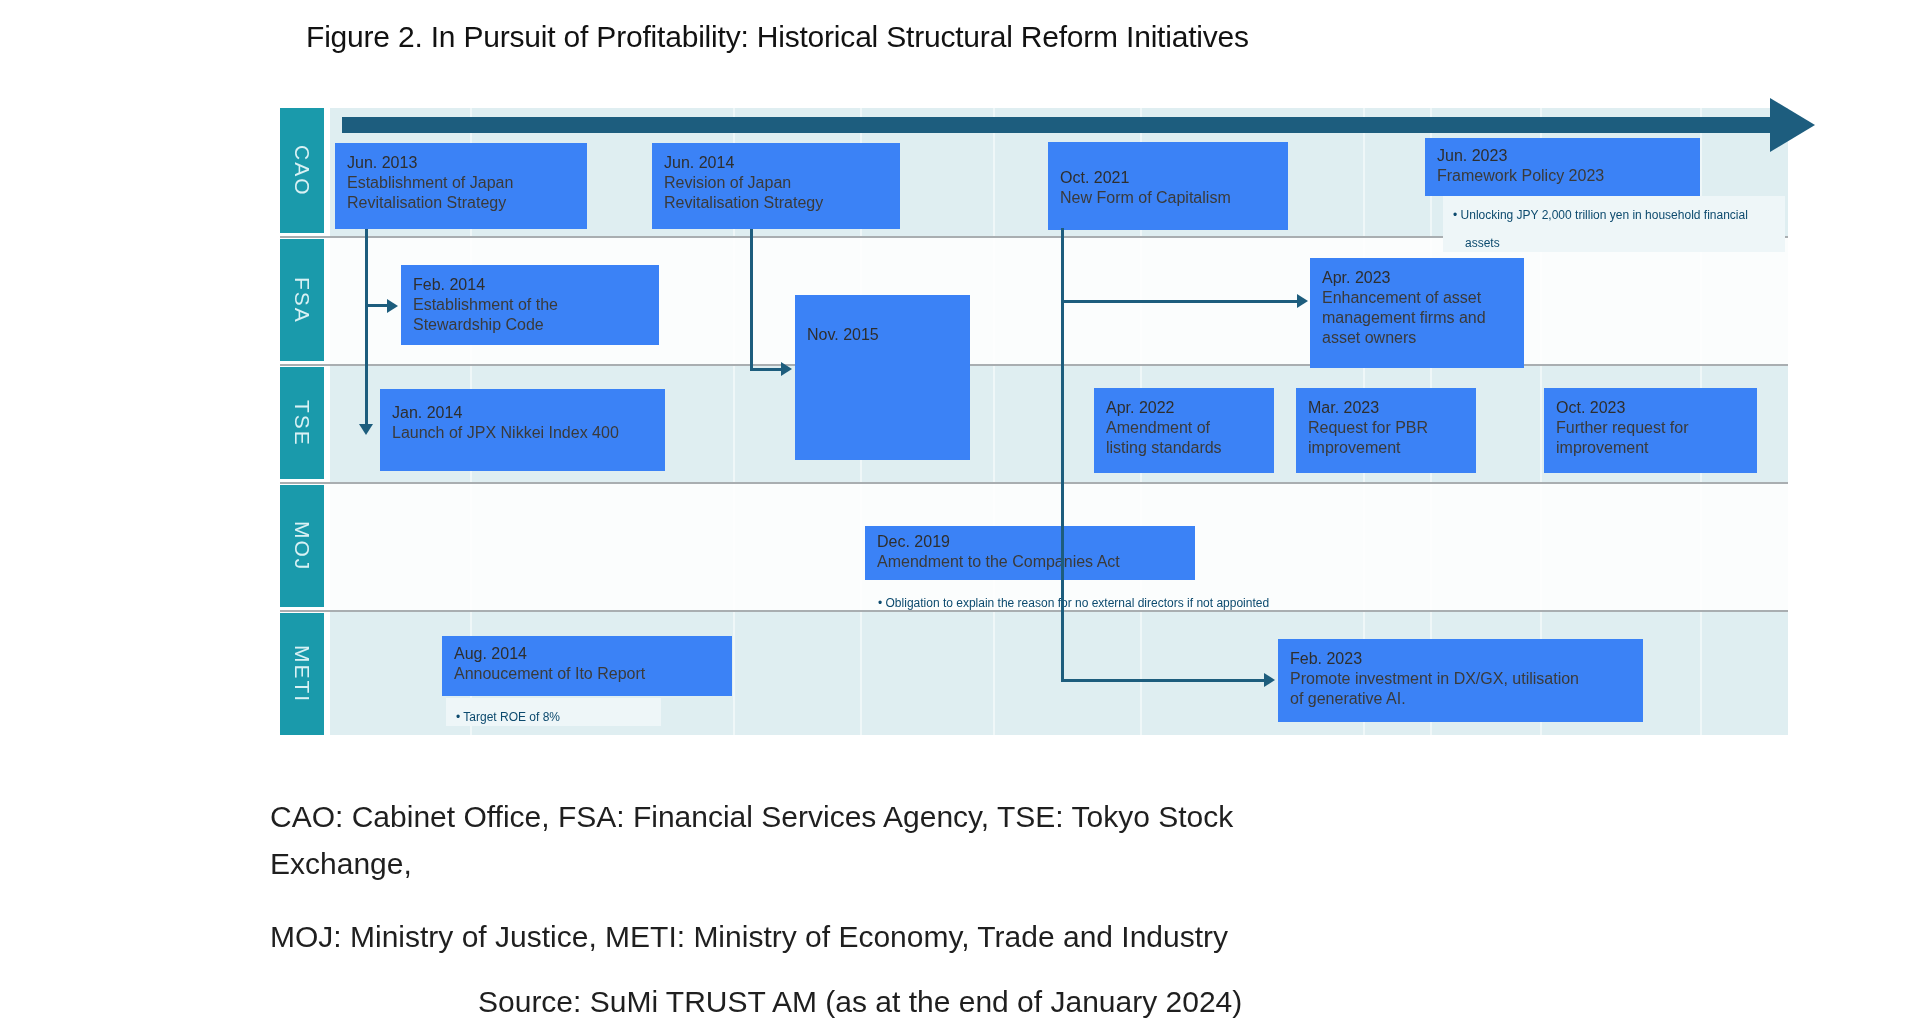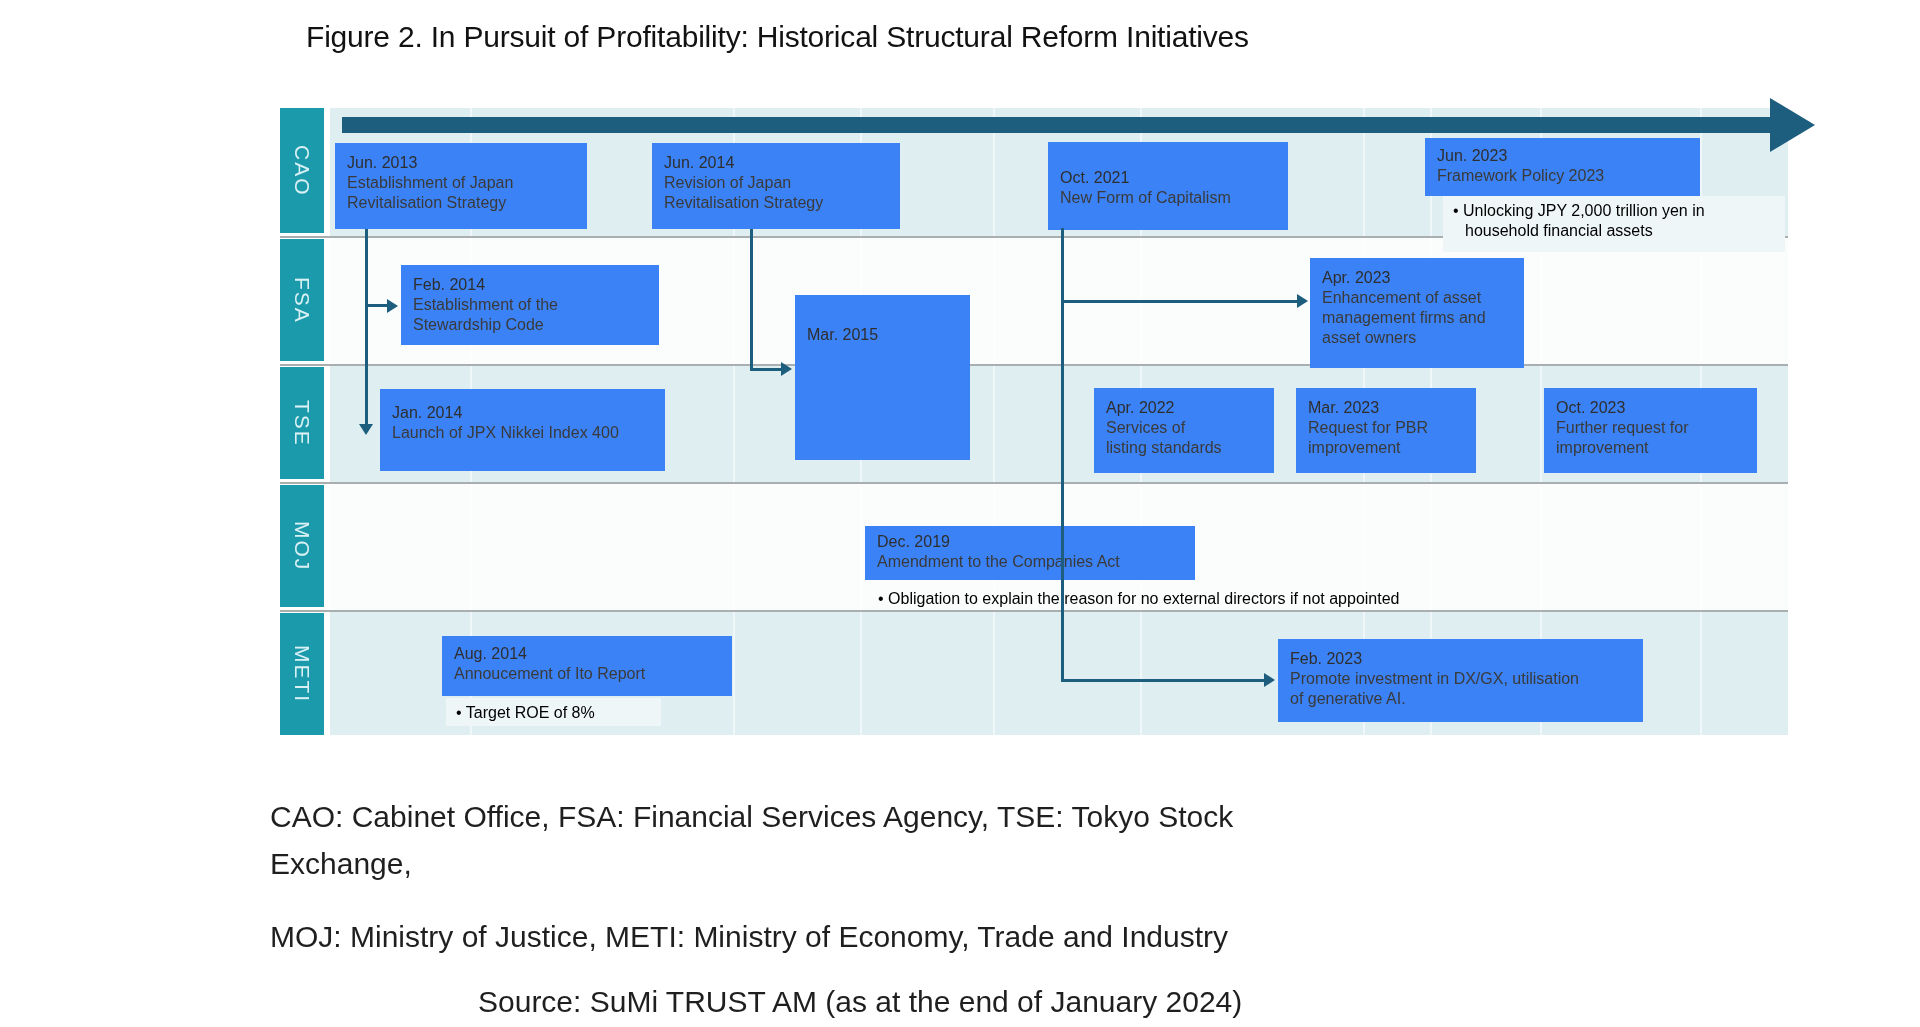--- a/index.html
+++ b/index.html
@@ -32,21 +32,21 @@
   .cline{position:absolute;background:#1d5d7d;z-index:6;}
   .arr-r{position:absolute;width:0;height:0;z-index:6;
     border-left:11px solid #1d5d7d;border-top:7px solid transparent;border-bottom:7px solid transparent;}
   .arr-d{position:absolute;width:0;height:0;z-index:6;
     border-top:11px solid #1d5d7d;border-left:7px solid transparent;border-right:7px solid transparent;}
   
   .event{position:absolute;background:#3b82f6;box-sizing:border-box;padding:10px 12px;z-index:5;}
   .ev-date{font-size:16px;line-height:20px;color:#2e2e2e;white-space:pre-line;}
   .ev-text{font-size:16px;line-height:20px;color:#3a3a3a;white-space:pre-line;}
   .bullet-box{position:absolute;box-sizing:border-box;padding:5px 10px;z-index:5;background:#eef6f8;}
-  .bullet-text{font-size:16px;line-height:20px;color:#000000;padding-left:12px;text-indent:-12px;white-space:pre-line;}
+  .bullet-text{font-size:12px;line-height:28px;color:#0c4a6e;padding-left:12px;text-indent:-12px;white-space:pre-line;}
   .transparent{background:transparent;}
   
   .fn{position:absolute;left:270px;font-size:30px;line-height:47px;color:#1f1f1f;}
   .fn1{top:793px;}
   .fn2{top:913px;}
   .src{position:absolute;left:478px;top:985px;font-size:30px;color:#1f1f1f;}
 </style>
 </head>
 <body>
 
@@ -130,36 +130,36 @@
   <div class="bullet-box" style="left:1163px;top:88px;width:342px;height:56px;">
     <div class="bullet-text" style="max-width:296px;">• Unlocking JPY 2,000 trillion yen in household financial assets</div>
   </div>
 
   <div class="event" style="left:121px;top:157px;width:258px;height:80px;">
     <div class="ev-date">Feb. 2014</div>
     <div class="ev-text">Establishment of the
 Stewardship Code</div>
   </div>
   <div class="event" style="left:515px;top:187px;width:175px;height:165px;padding-top:30px;">
-    <div class="ev-date">Mar. 2015</div>
+    <div class="ev-date">Nov. 2015</div>
   </div>
   <div class="event" style="left:1030px;top:150px;width:214px;height:110px;">
     <div class="ev-date">Apr. 2023</div>
     <div class="ev-text">Enhancement of asset
 management firms and
 asset owners</div>
   </div>
 
   <div class="event" style="left:100px;top:281px;width:285px;height:82px;padding-top:14px;">
     <div class="ev-date">Jan. 2014</div>
     <div class="ev-text">Launch of JPX Nikkei Index 400</div>
   </div>
   <div class="event" style="left:814px;top:280px;width:180px;height:85px;">
     <div class="ev-date">Apr. 2022</div>
-    <div class="ev-text">Services of
+    <div class="ev-text">Amendment of
 listing standards</div>
   </div>
   <div class="event" style="left:1016px;top:280px;width:180px;height:85px;">
     <div class="ev-date">Mar. 2023</div>
     <div class="ev-text">Request for PBR
 improvement</div>
   </div>
   <div class="event" style="left:1264px;top:280px;width:213px;height:85px;">
     <div class="ev-date">Oct. 2023</div>
     <div class="ev-text">Further request for

